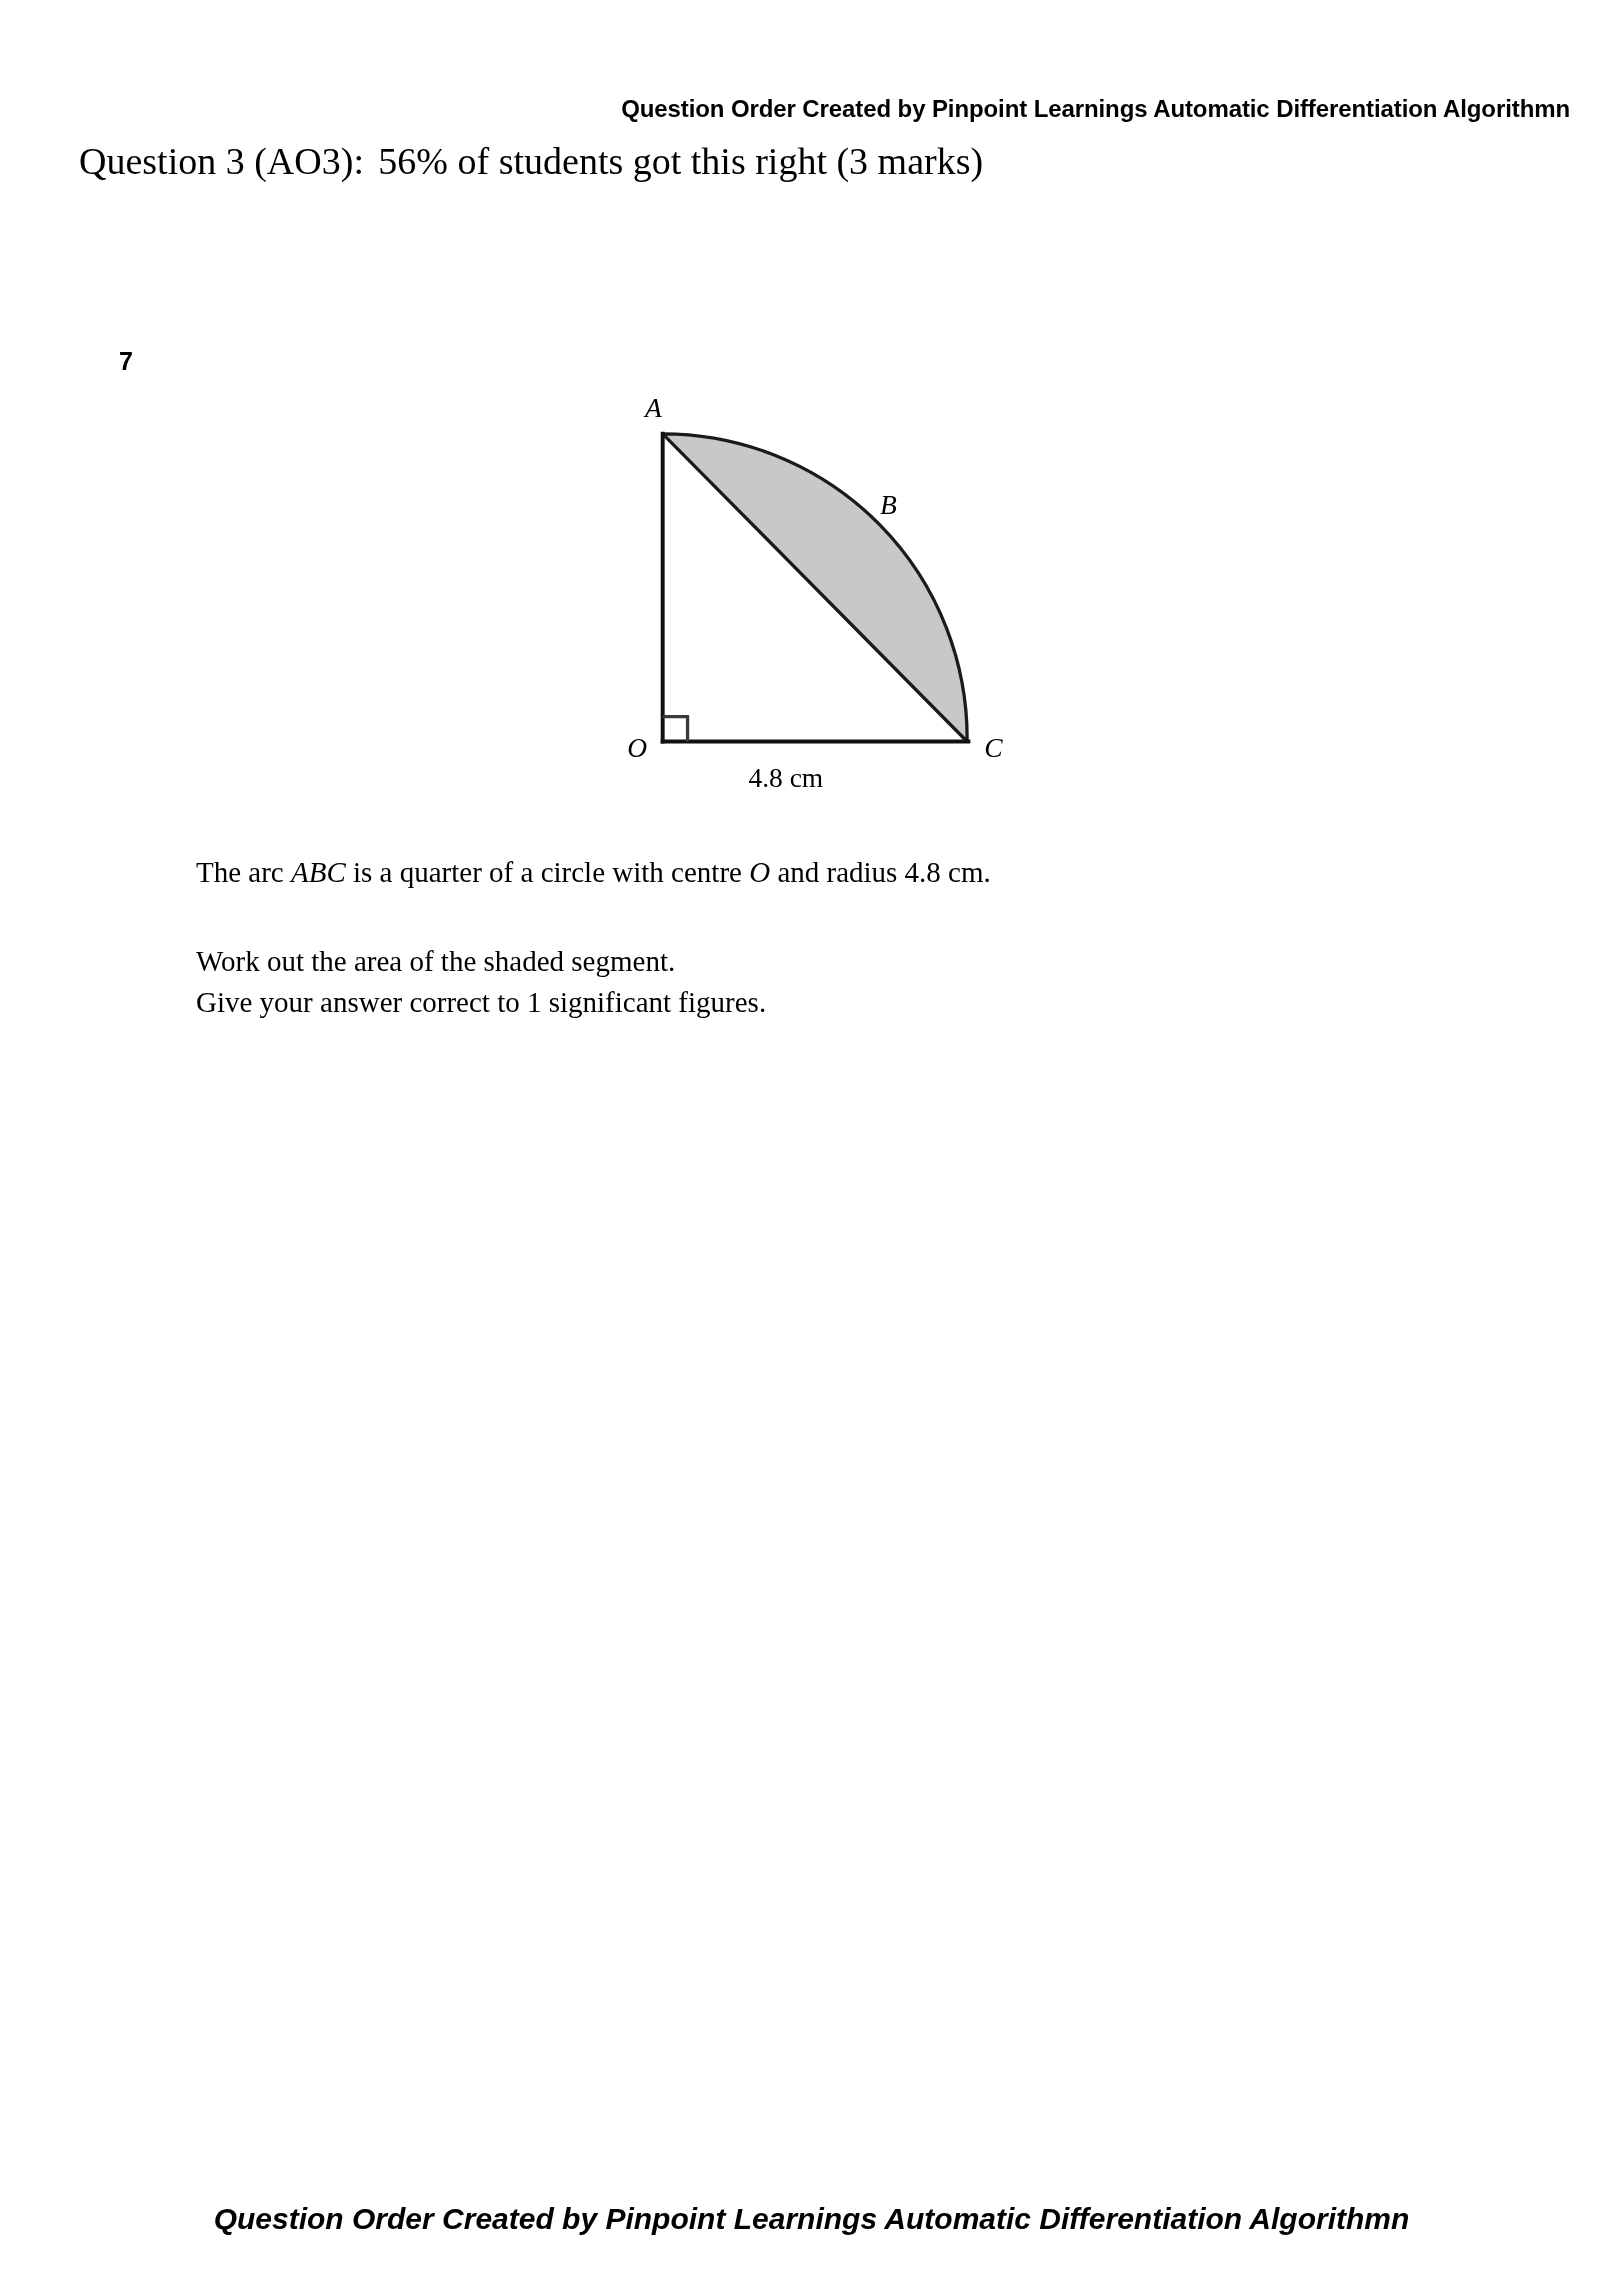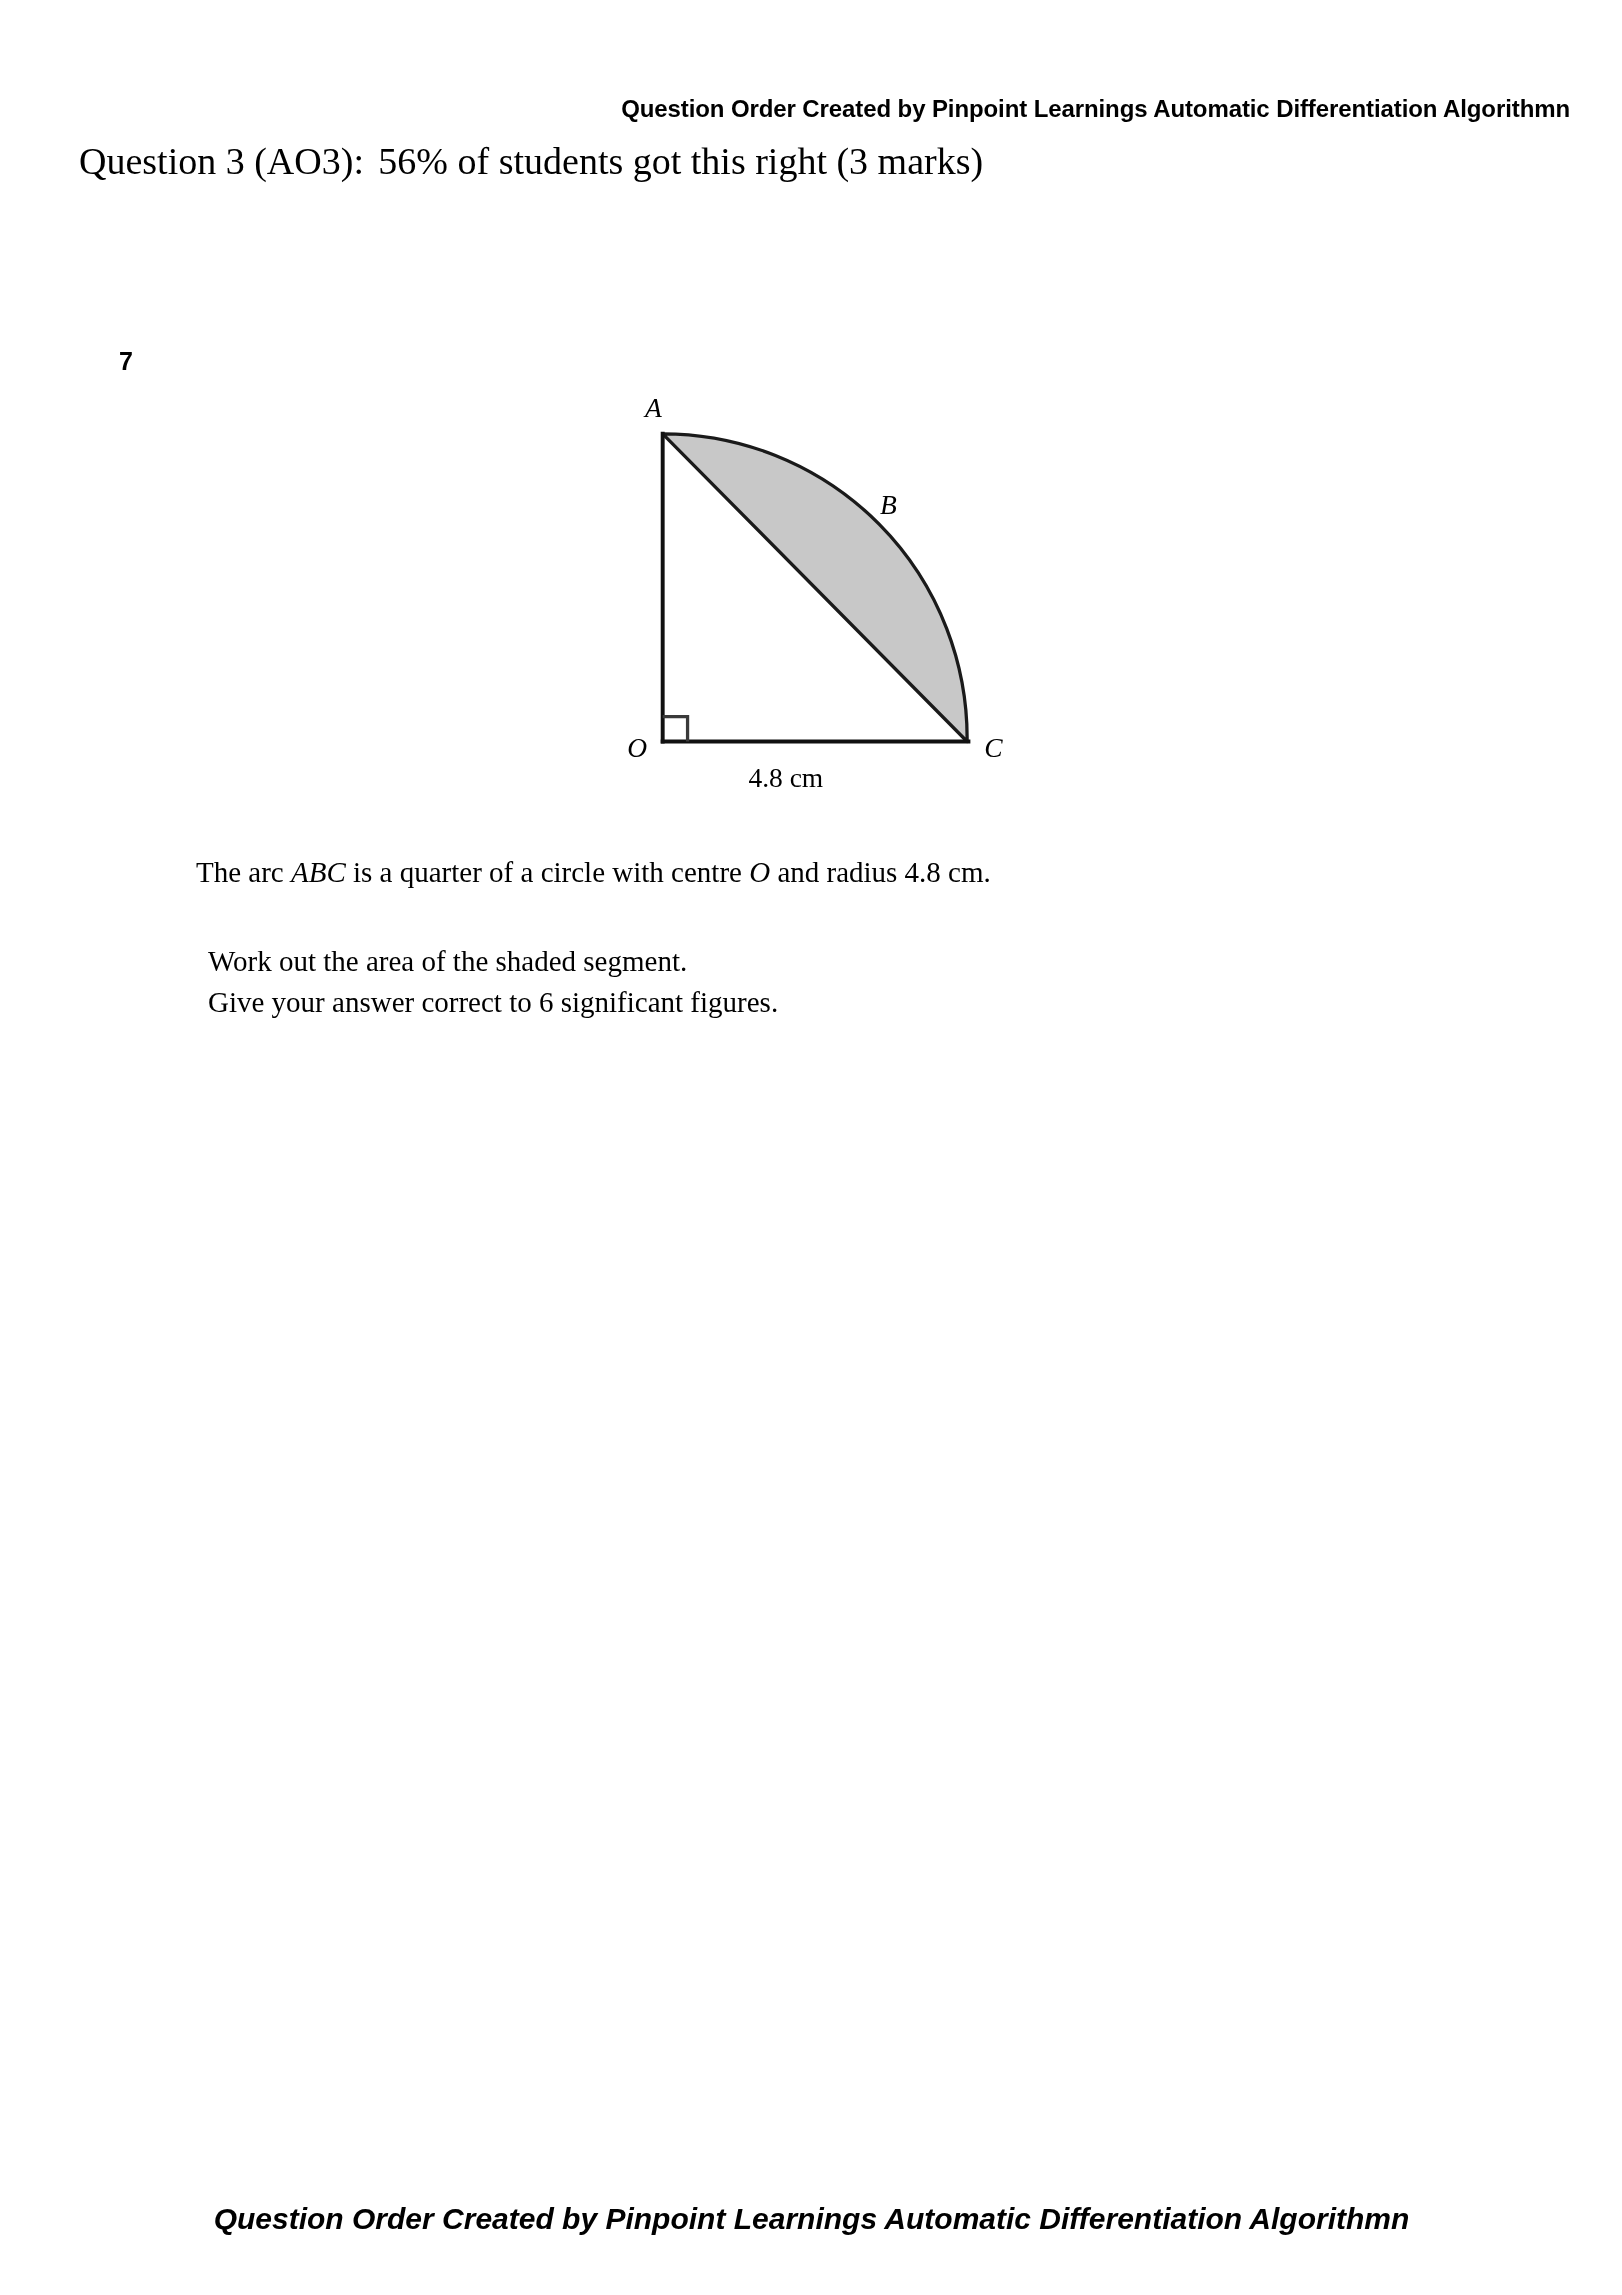--- a/index.html
+++ b/index.html
@@ -73,21 +73,21 @@
 
   
   .body-block {
     position: absolute;
     left: 196px;
     font-size: 29px;
     line-height: 41px;
     white-space: nowrap;
   }
   .body-block.first { top: 852px; }
-  .body-block.second { top: 923px; margin-left: 12px; }
+  .body-block.second { top: 923px; }
   .body-block .ln { display: block; }
   .ital { font-style: italic; }
 
   
   .page-footer {
     position: absolute;
     left: 0;
     top: 2204px;
     width: 1623px;
     text-align: center;
@@ -128,17 +128,17 @@
     <text x="213" y="612" font-family="Liberation Serif, DejaVu Serif, serif" font-size="42" fill="#000">4.8 cm</text>
   </svg>
 </div>
 
 <div class="body-block first">
   <span class="ln"><span>The arc </span><span class="ital">ABC</span><span> is a quarter of a circle with centre </span><span class="ital">O</span><span> and radius 4.8 cm.</span></span>
 </div>
 
 <div class="body-block second" style="top: 941px;">
   <span class="ln">Work out the area of the shaded segment.</span>
-  <span class="ln">Give your answer correct to 6 significant figures.</span>
+  <span class="ln">Give your answer correct to 1 significant figures.</span>
 </div>
 
 <div class="page-footer">Question Order Created by Pinpoint Learnings Automatic Differentiation Algorithmn</div>
 
 
 </body></html>

